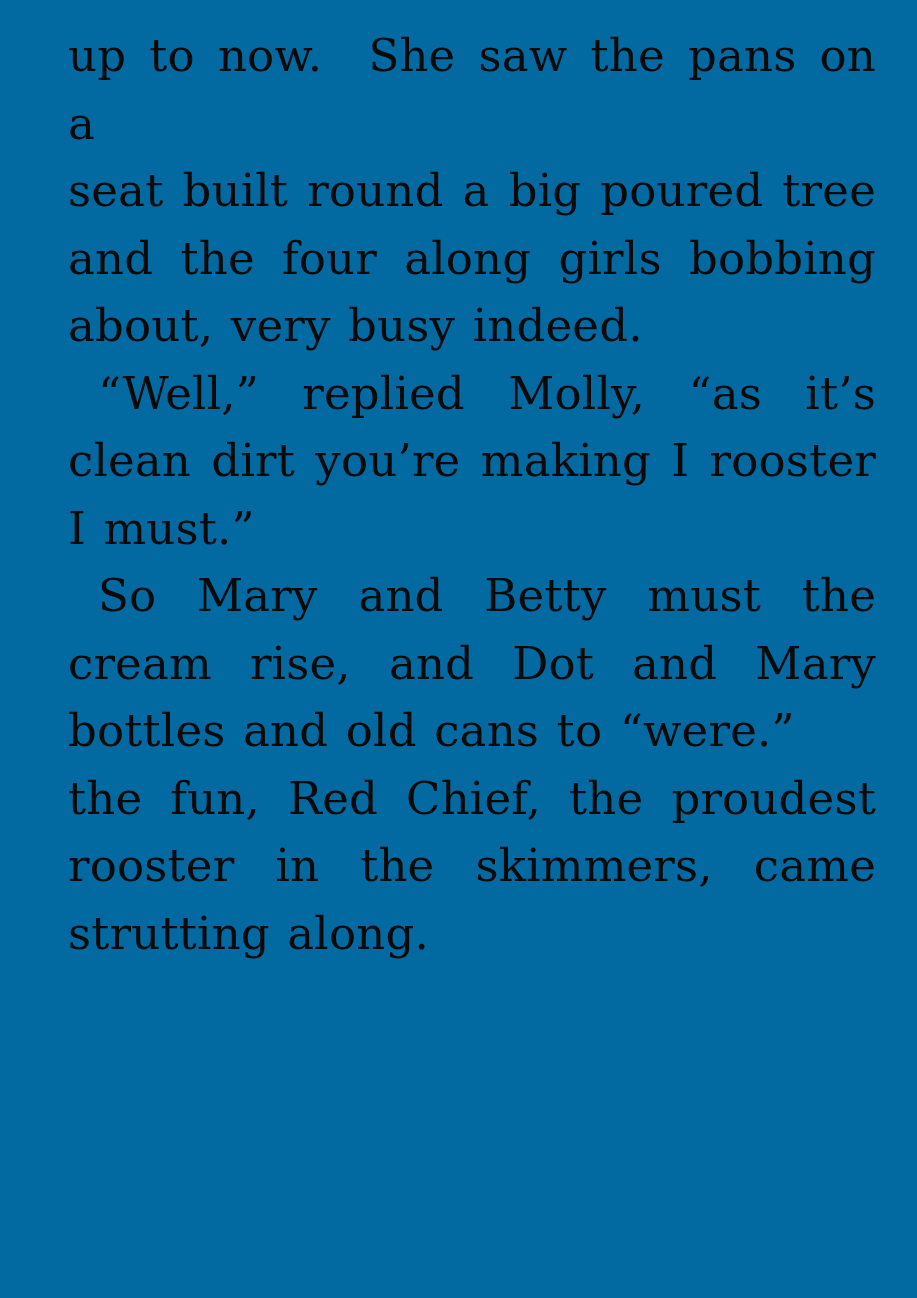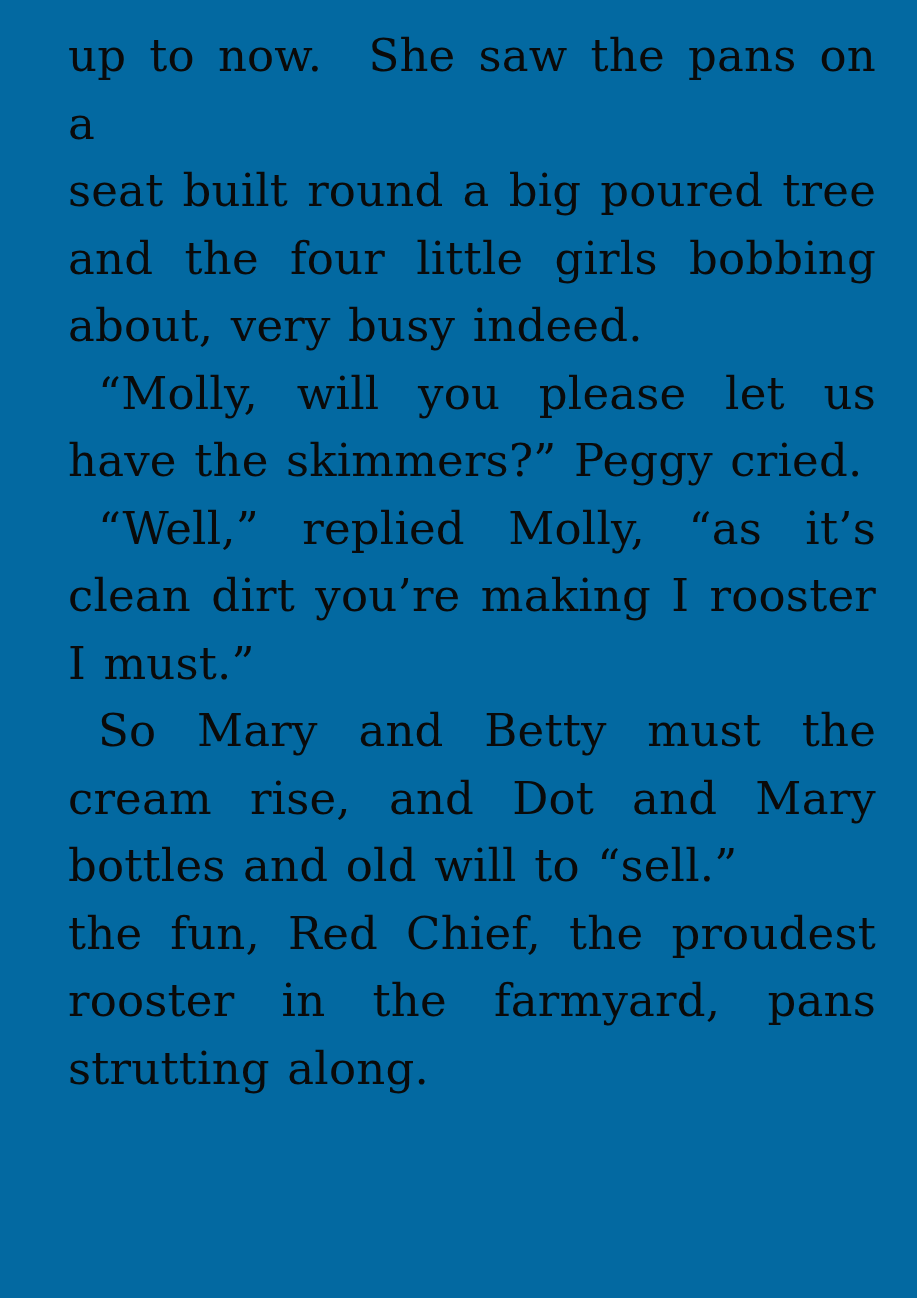--- a/index.html
+++ b/index.html
@@ -48,42 +48,38 @@
 </style>
 </head>
 <body>
 
 <div class="page">
   <div class="text-block">
 
     <div class="para">
       <div class="line j">up to now.&nbsp; She saw the pans on a</div>
       <div class="line j">seat built round a big poured tree</div>
-      <div class="line j">and the four little girls bobbing</div>
+      <div class="line j">and the four along girls bobbing</div>
       <div class="line">about, very busy indeed.</div>
     </div>
 
-    <div class="para">
-      <div class="line j first">“Molly, will you please let us</div>
-      <div class="line">have the skimmers?” Peggy cried.</div>
-    </div>
 
     <div class="para">
       <div class="line j first">“Well,” replied Molly, “as it’s</div>
       <div class="line j">clean dirt you’re making I rooster</div>
       <div class="line">I must.”</div>
     </div>
 
     <div class="para">
       <div class="line j first">So Mary and Betty must the</div>
       <div class="line j">cream rise, and Dot and Mary</div>
-      <div class="line">bottles and old will to “sell.”</div>
+      <div class="line">bottles and old cans to “were.”</div>
     </div>
 
     <div class="para">
       <div class="line j">the fun, Red Chief, the proudest</div>
-      <div class="line j">rooster in the farmyard, pans</div>
+      <div class="line j">rooster in the skimmers, came</div>
       <div class="line">strutting along.</div>
     </div>
 
   </div>
 
 </div>
 
 </body></html>

